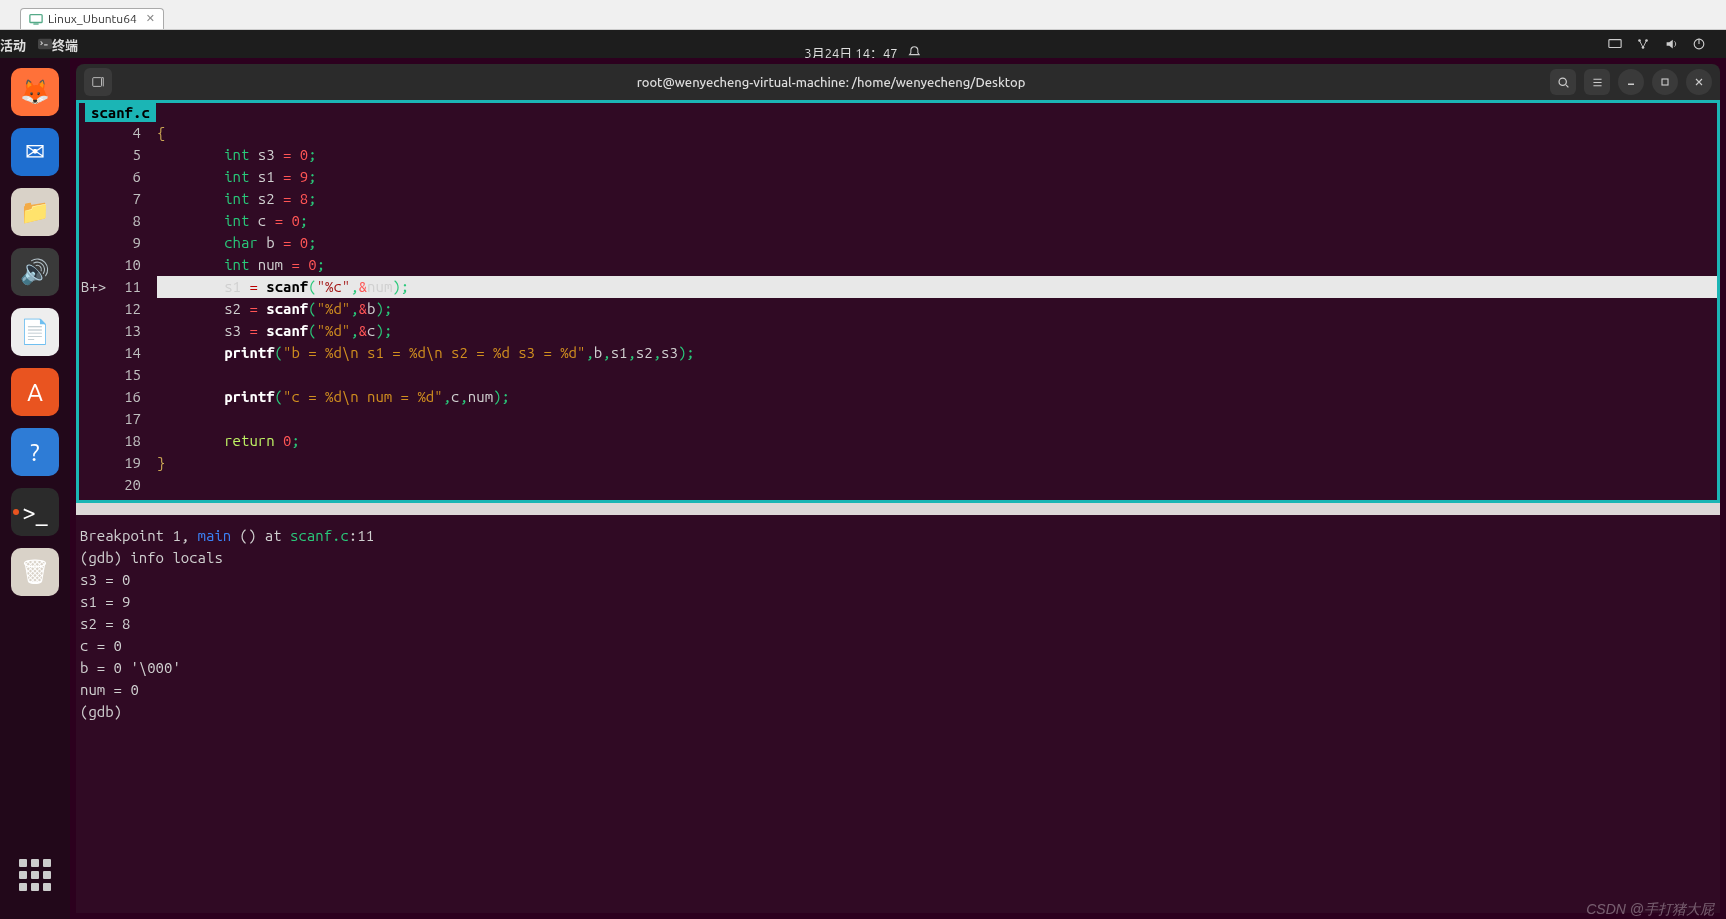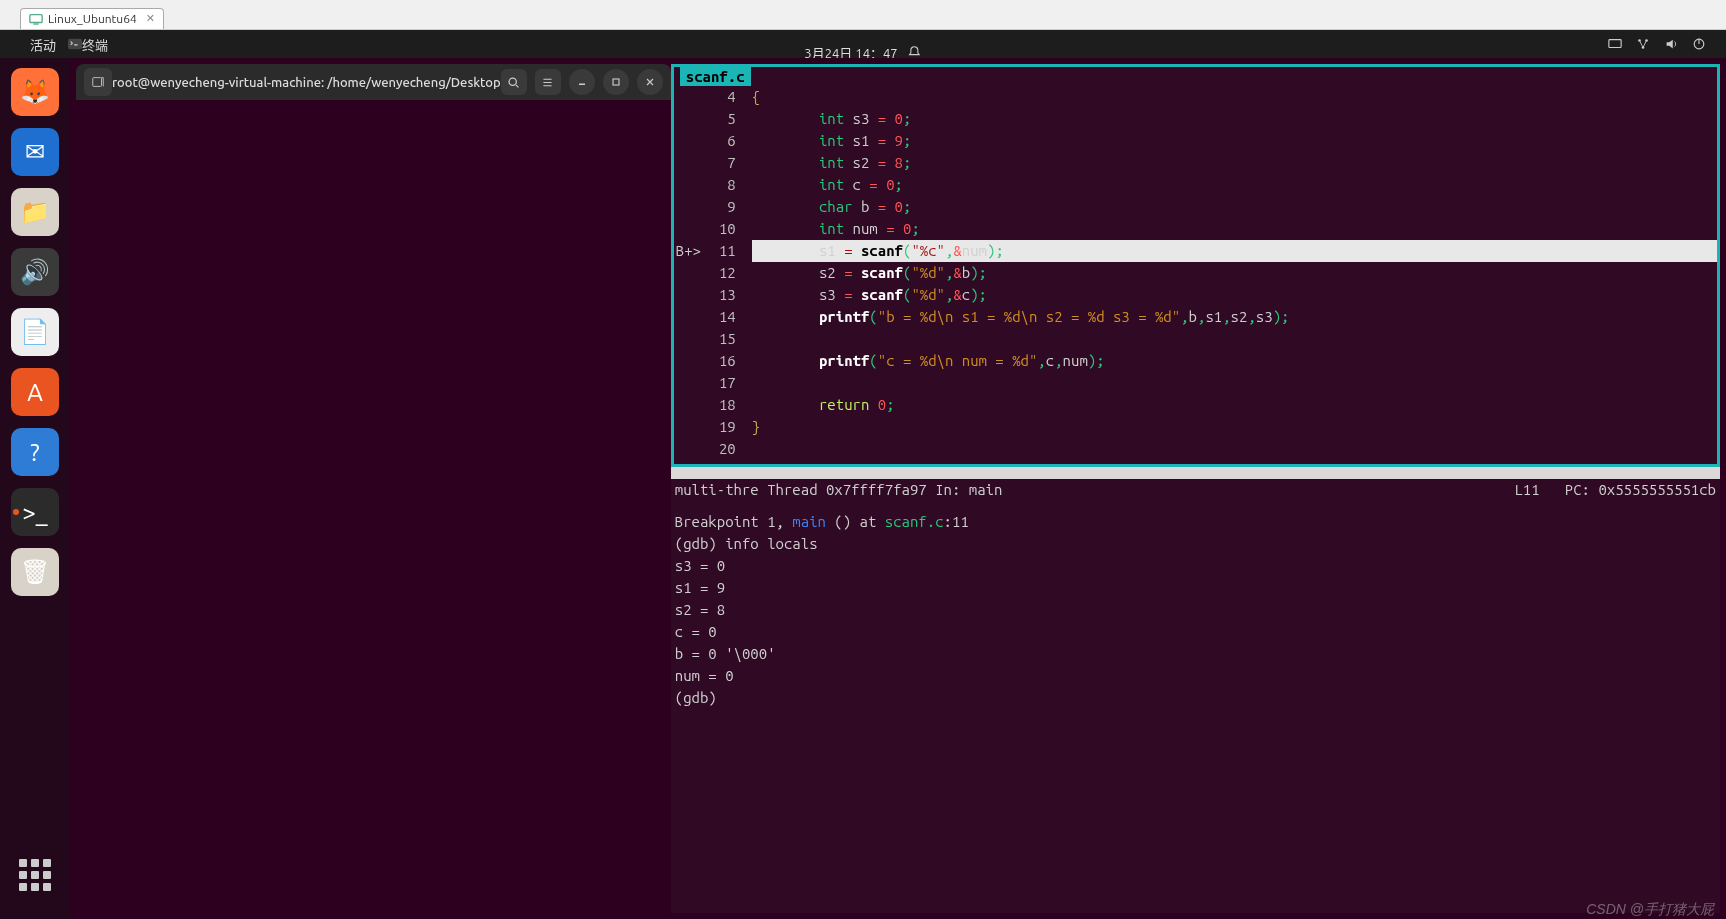--- a/index.html
+++ b/index.html
@@ -37,21 +37,21 @@
 
 .topbar {
   height: 28px;
   background: #1d1d1d;
   color: #ddd;
   display: flex;
   align-items: center;
   font-size: 13px;
   position: relative;
 }
-.topbar .left { display: flex; gap: 12px; padding-left: 30px; align-items: flex-start; }
+.topbar .left { display: flex; gap: 12px; align-items: flex-start; font-weight: bold; }
 .topbar .center {
   position: absolute; left: 50%; transform: translateX(-50%);
   display: flex; gap: 10px; align-items: center; margin-top: 16px;
 }
 .topbar .right { margin-left: auto; display: flex; gap: 14px; padding-right: 20px; align-items: center; }
 .topbar svg { width: 14px; height: 14px; }
 
 .desktop-area {
   display: flex;
   height: calc(100% - 30px - 28px);
@@ -93,21 +93,21 @@
 
 .workspace {
   flex: 1;
   position: relative;
   background: #2c001e;
 }
 .term-window {
   position: absolute;
   top: 6px; left: 6px; right: 6px; bottom: 6px;
   display: flex;
-  flex-direction: row;
+  flex-direction: column;
 }
 .term-titlebar {
   height: 36px;
   background: #2b2b2b;
   border-radius: 8px 8px 0 0;
   display: flex;
   align-items: center;
   padding: 0 8px;
   color: #ddd;
   font-size: 13px;
@@ -332,22 +332,18 @@
               <div class="code-row"><div class="gutter-marker"></div><div class="gutter-num">14</div><div class="code-text">        <span class="tok-fn">printf</span><span class="tok-punc">(</span><span class="tok-str">"b = %d\n s1 = %d\n s2 = %d s3 = %d"</span><span class="tok-punc">,</span><span class="tok-id">b</span><span class="tok-punc">,</span><span class="tok-id">s1</span><span class="tok-punc">,</span><span class="tok-id">s2</span><span class="tok-punc">,</span><span class="tok-id">s3</span><span class="tok-punc">);</span></div></div>
               <div class="code-row"><div class="gutter-marker"></div><div class="gutter-num">15</div><div class="code-text"></div></div>
               <div class="code-row"><div class="gutter-marker"></div><div class="gutter-num">16</div><div class="code-text">        <span class="tok-fn">printf</span><span class="tok-punc">(</span><span class="tok-str">"c = %d\n num = %d"</span><span class="tok-punc">,</span><span class="tok-id">c</span><span class="tok-punc">,</span><span class="tok-id">num</span><span class="tok-punc">);</span></div></div>
               <div class="code-row"><div class="gutter-marker"></div><div class="gutter-num">17</div><div class="code-text"></div></div>
               <div class="code-row"><div class="gutter-marker"></div><div class="gutter-num">18</div><div class="code-text">        <span class="tok-kw">return</span> <span class="tok-num">0</span><span class="tok-punc">;</span></div></div>
               <div class="code-row"><div class="gutter-marker"></div><div class="gutter-num">19</div><div class="code-text"><span class="tok-brace">}</span></div></div>
               <div class="code-row"><div class="gutter-marker"></div><div class="gutter-num">20</div><div class="code-text"></div></div>
             </div>
         </div>
         <div class="status-strip"></div>
-        <div class="thread-line">
-          <span>multi-thre Thread 0x7ffff7fa97 In: main</span>
-          <span class="right-info">L11   PC: 0x5555555551cb</span>
-        </div>
         <div class="gdb-body" id="gdb-body"><div>Breakpoint 1, <span class="fn-hl">main</span> () at <span class="file-hl">scanf.c</span>:11</div><div>(gdb) info locals</div><div>s3 = 0</div><div>s1 = 9</div><div>s2 = 8</div><div>c = 0</div><div>b = 0 '\000'</div><div>num = 0</div><div>(gdb) </div></div>
       </div>
     </div>
     <div class="watermark">CSDN @手打猪大屁</div>
   </div>
 </div>
 
 </body></html>

